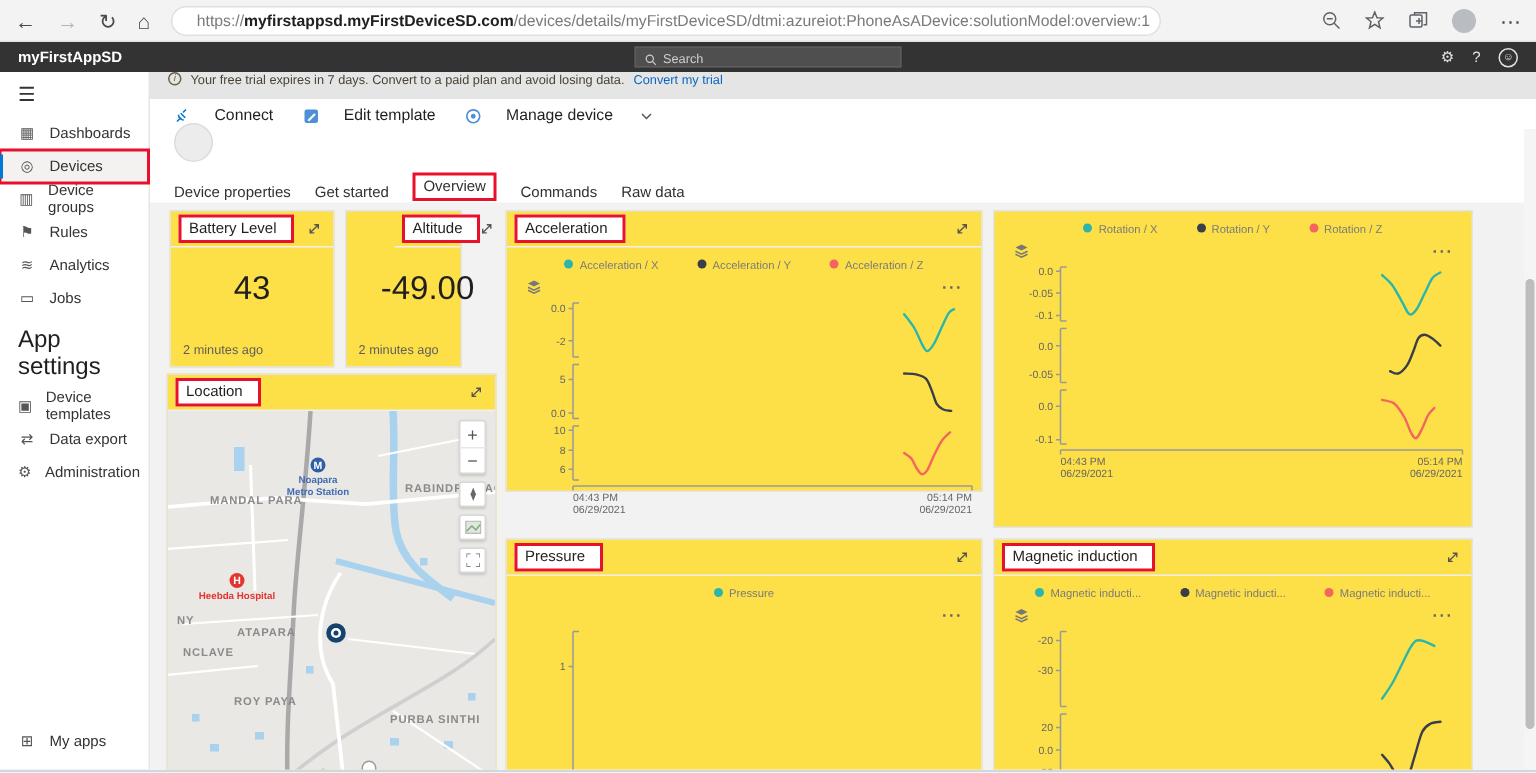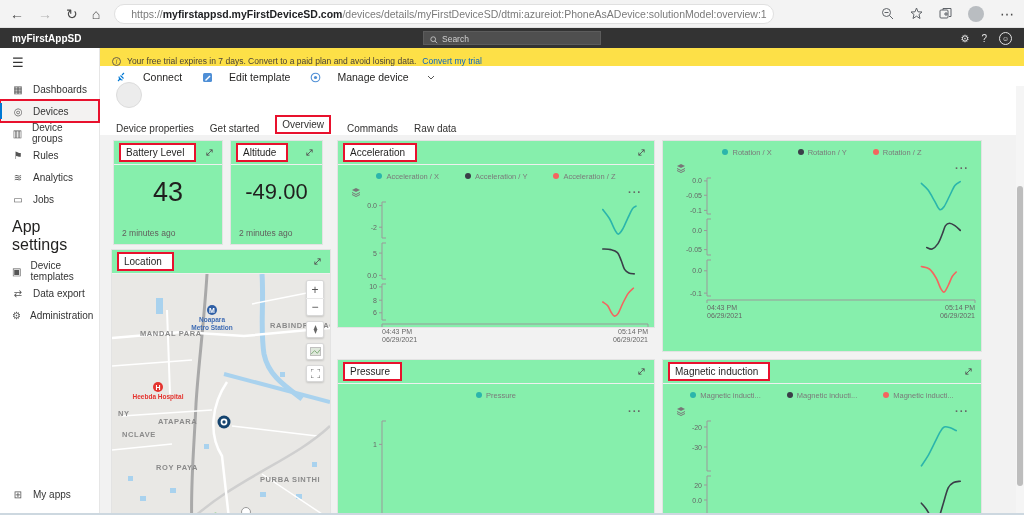--- a/index.html
+++ b/index.html
@@ -31,21 +31,21 @@
   .side-item .ic { width:12px; margin-right:9px; font-size:10px; color:#555; text-align:center; }
   .side-item.active { background:#f3f2f1; }
   .side-item.active::before { content:""; position:absolute; left:0; top:3px; bottom:3px; width:2px; background:#0078d4; }
   .side-item.annotated { outline:2px solid #e8112d; outline-offset:-1px; }
   .side-section { font-size:16px; color:#201f1e; padding:8px 12px 6px; }
   .my-apps { position:absolute; bottom:8px; left:0; right:0; }
 
   .main { flex:1; position:relative; background:#fff; min-width:0; }
 
   
-  .banner { height:18px; background:#fde047; display:flex; align-items:flex-end; padding:0 12px; gap:6px; font-size:8.5px; color:#494235; }
+  .banner { height:18px; background:#e5e5e5; display:flex; align-items:flex-start; padding:0 12px; gap:6px; font-size:8.5px; color:#494235; }
   .info-ic { width:9px; height:9px; border:1px solid #6b6047; border-radius:50%; font-size:6.5px; display:inline-flex; align-items:center; justify-content:center; color:#6b6047; flex:none; font-style:italic; }
   .banner a { color:#0a66c2; text-decoration:none; cursor:pointer; }
 
   
   .toolbar { height:22px; display:flex; align-items:center; gap:20px; padding:0 16px; font-size:10.5px; color:#201f1e; }
   .tool-item { display:flex; align-items:center; gap:16px; cursor:pointer; }
   .chev { font-size:8px; color:#555; margin-left:2px; }
 
   
   .device-row { height:22px; display:flex; align-items:center; padding:0 16px; gap:10px; }
@@ -53,25 +53,25 @@
   .device-meta { font-size:9.5px; color:#323130; }
   .meta-sep { color:#999; margin:0 5px; }
 
   
   .tabs { height:24px; display:flex; align-items:flex-end; gap:16px; padding:0 16px; font-size:10px; color:#323130; }
   .tab { cursor:pointer; }
   .tab.annotated { border:2px solid #e8112d; padding:2px 5px; }
 
   
   .dashboard { position:absolute; left:0; right:0; top:87px; height:378px; background:#f2f2f2; overflow:hidden; }
-  .tile { position:absolute; background:#86efac; border:1px solid #e3e3e3; }
+  .tile { position:absolute; background:#fde047; border:1px solid #e3e3e3; }
   .tile-header { height:24px; display:flex; align-items:center; justify-content:space-between; padding:0 8px; border-bottom:1px solid #f0f0f0; }
   .red-annot { display:inline-block; border:2px solid #e8112d; padding:2px 10px 2px 5px; font-size:10px; color:#201f1e; margin-left:-3px; background:#fff; }
   .expand { cursor:pointer; line-height:0; }
-  .kpi-body { display:flex; align-items:center; justify-content:center; height:54px; font-size:27px; color:#201f1e; }
+  .kpi-body { display:flex; align-items:center; justify-content:center; height:54px; font-size:22px; color:#201f1e; }
   .kpi-ago { position:absolute; left:8px; bottom:6px; font-size:8.5px; color:#605e5c; }
 
   
   .chart-body { padding:2px 8px 0; }
   .legend { display:flex; justify-content:center; gap:26px; height:18px; align-items:center; }
   .li { display:flex; align-items:center; gap:4px; font-size:7.5px; color:#7a7a7a; cursor:pointer; }
   .dot { width:6px; height:6px; border-radius:50%; display:inline-block; }
   .chart-controls { display:flex; justify-content:space-between; align-items:center; height:15px; padding:0 4px; }
   .cdots { font-size:11px; color:#666; font-weight:bold; letter-spacing:1px; cursor:pointer; line-height:0.6; }
 
@@ -244,21 +244,21 @@
           <div class="tile-header">
             <span class="red-annot">Battery Level</span>
             <span class="expand"><svg width="9" height="9" viewBox="0 0 10 10">
                   <path d="M2 8 L8 2 M5 2 H8 V5 M2 5 V8 H5" fill="none" stroke="#555"></path>
                 </svg></span>
           </div>
           <div class="kpi-body">43</div>
           <div class="kpi-ago">2 minutes ago</div>
         </div>
 
-        <div class="tile" style="left:130px;top:5px;width:93px;height:105px;">
+        <div class="tile" style="left:130px;top:5px;width:78px;height:105px;padding-left:32px;">
           <div class="tile-header">
             <span class="red-annot">Altitude</span>
             <span class="expand"><svg width="9" height="9" viewBox="0 0 10 10">
                   <path d="M2 8 L8 2 M5 2 H8 V5 M2 5 V8 H5" fill="none" stroke="#555"></path>
                 </svg></span>
           </div>
           <div class="kpi-body" style="font-size:22px;">-49.00</div>
           <div class="kpi-ago">2 minutes ago</div>
         </div>
 

